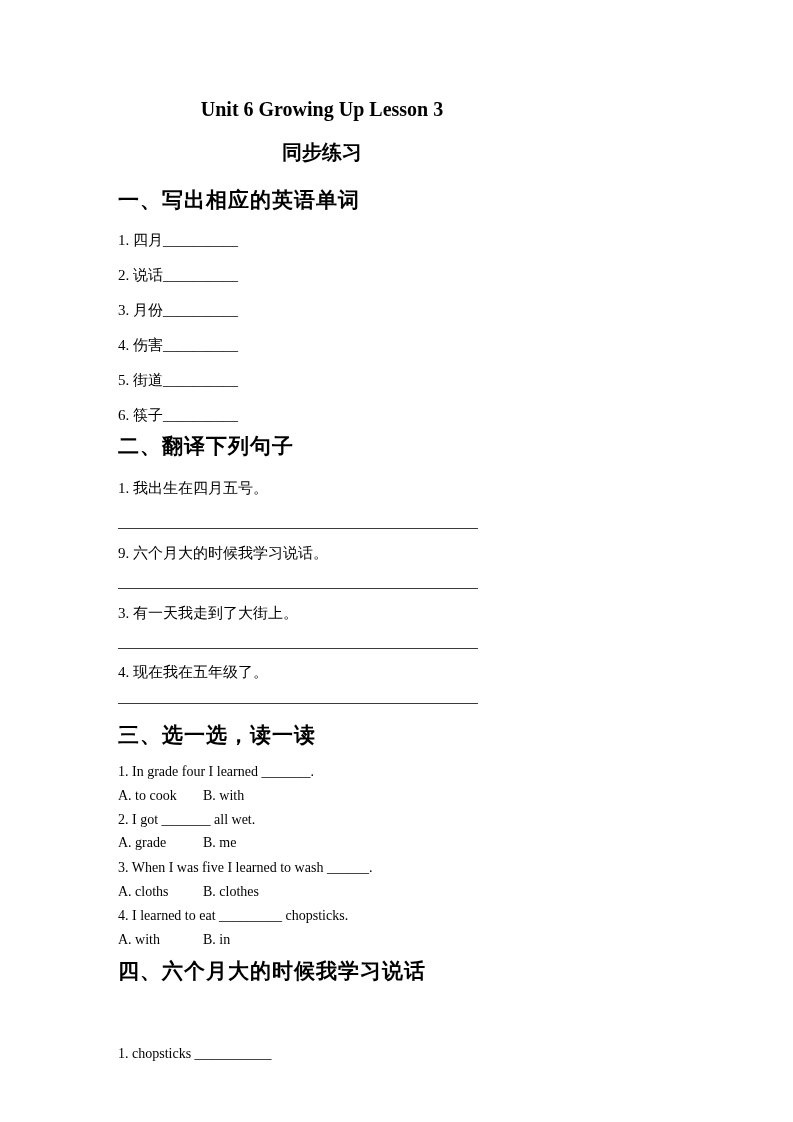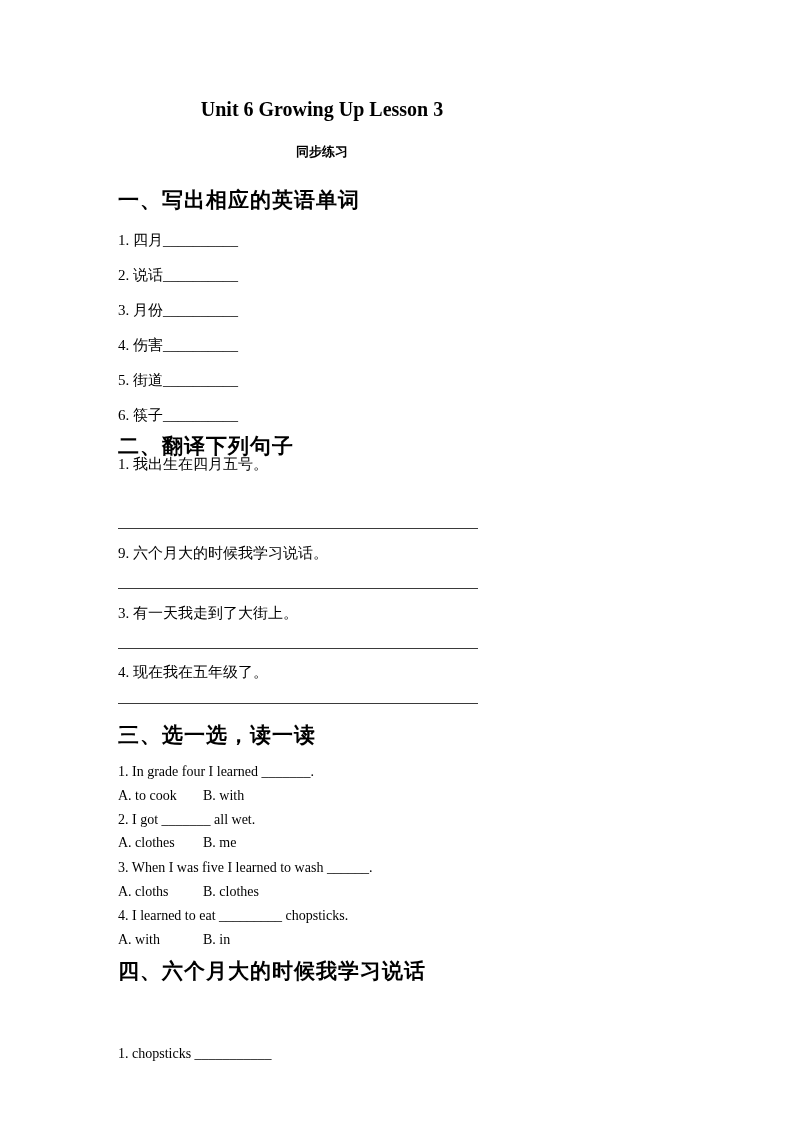--- a/index.html
+++ b/index.html
@@ -20,21 +20,21 @@
     font-weight: bold;
     font-size: 20px;
     line-height: 26px;
   }
   .subtitle {
     position: absolute;
     top: 139px; left: 0; right: 0;
     text-align: center;
     font-family: "Liberation Sans", sans-serif;
     font-weight: bold;
-    font-size: 13px;
+    font-size: 20px;
     line-height: 26px;
   }
   .heading {
     position: absolute;
     left: 118px;
     font-family: "Liberation Sans", sans-serif;
     font-weight: bold;
     font-size: 21px;
     line-height: 26px;
     letter-spacing: 1px;
@@ -77,21 +77,21 @@
 
   <div class="heading" style="top:187px;">一、写出相应的英语单词</div>
   <div class="line" style="top:230px;">1. 四月__________</div>
   <div class="line" style="top:265px;">2. 说话__________</div>
   <div class="line" style="top:300px;">3. 月份__________</div>
   <div class="line" style="top:335px;">4. 伤害__________</div>
   <div class="line" style="top:370px;">5. 街道__________</div>
   <div class="line" style="top:405px;">6. 筷子__________</div>
 
   <div class="heading" style="top:433px;">二、翻译下列句子</div>
-  <div class="line" style="top:454px;">1. 我出生在四月五号。</div>
+  <div class="line" style="top:478px;">1. 我出生在四月五号。</div>
   <div class="answer-line" style="top:528px;"></div>
   <div class="line" style="top:543px;">9. 六个月大的时候我学习说话。</div>
   <div class="answer-line" style="top:588px;"></div>
   <div class="line" style="top:603px;">3. 有一天我走到了大街上。</div>
   <div class="answer-line" style="top:648px;"></div>
   <div class="line" style="top:662px;">4. 现在我在五年级了。</div>
   <div class="answer-line" style="top:703px;"></div>
 
   <div class="heading" style="top:722px;">三、选一选，读一读</div>
 
@@ -99,21 +99,21 @@
   <div class="line en" style="top:786px;">
     <span class="options">
       <span class="opt-a">A. to cook</span>
       <span class="opt-b">B. with</span>
     </span>
   </div>
 
   <div class="line en" style="top:810px;">2. I got _______ all wet.</div>
   <div class="line en" style="top:833px;">
     <span class="options">
-      <span class="opt-a">A. clothes</span>
+      <span class="opt-a">A. grade</span>
       <span class="opt-b">B. me</span>
     </span>
   </div>
 
   <div class="line en" style="top:858px;">3. When I was five I learned to wash ______.</div>
   <div class="line en" style="top:882px;">
     <span class="options">
       <span class="opt-a">A. cloths</span>
       <span class="opt-b">B. clothes</span>
     </span>

